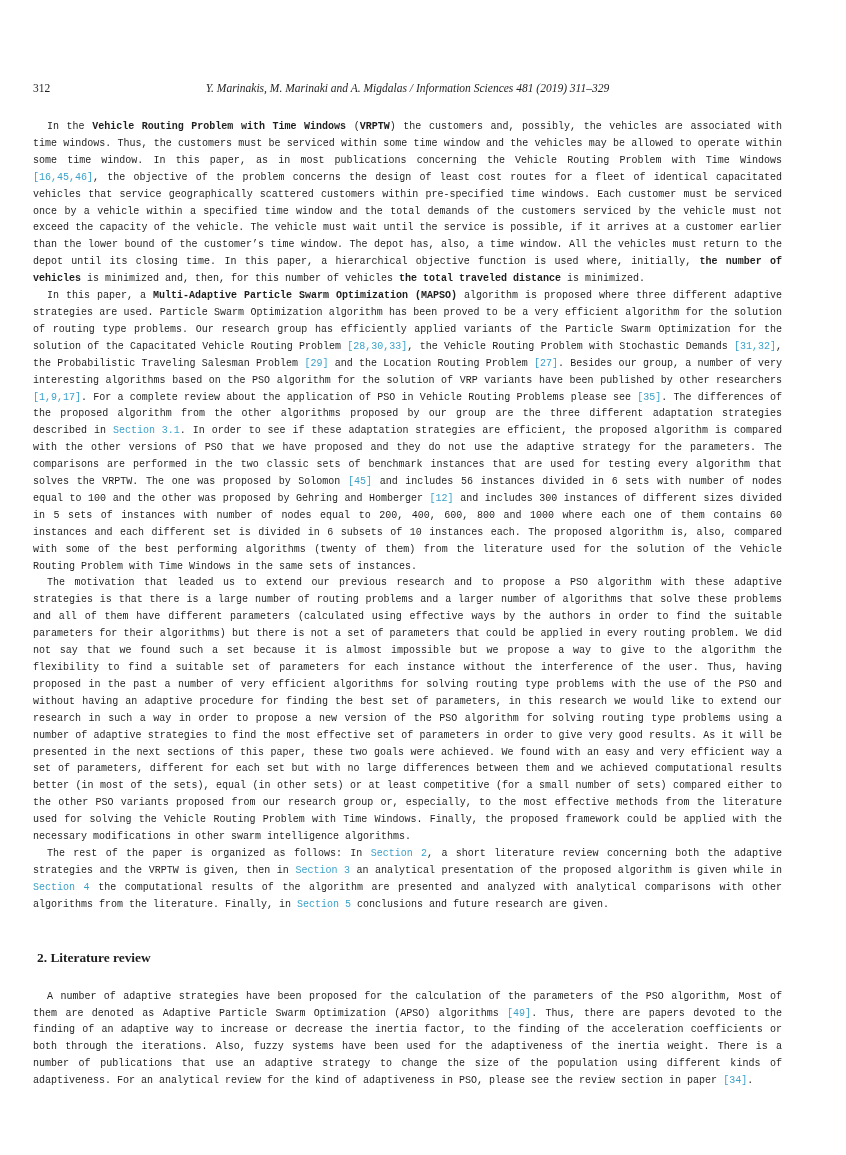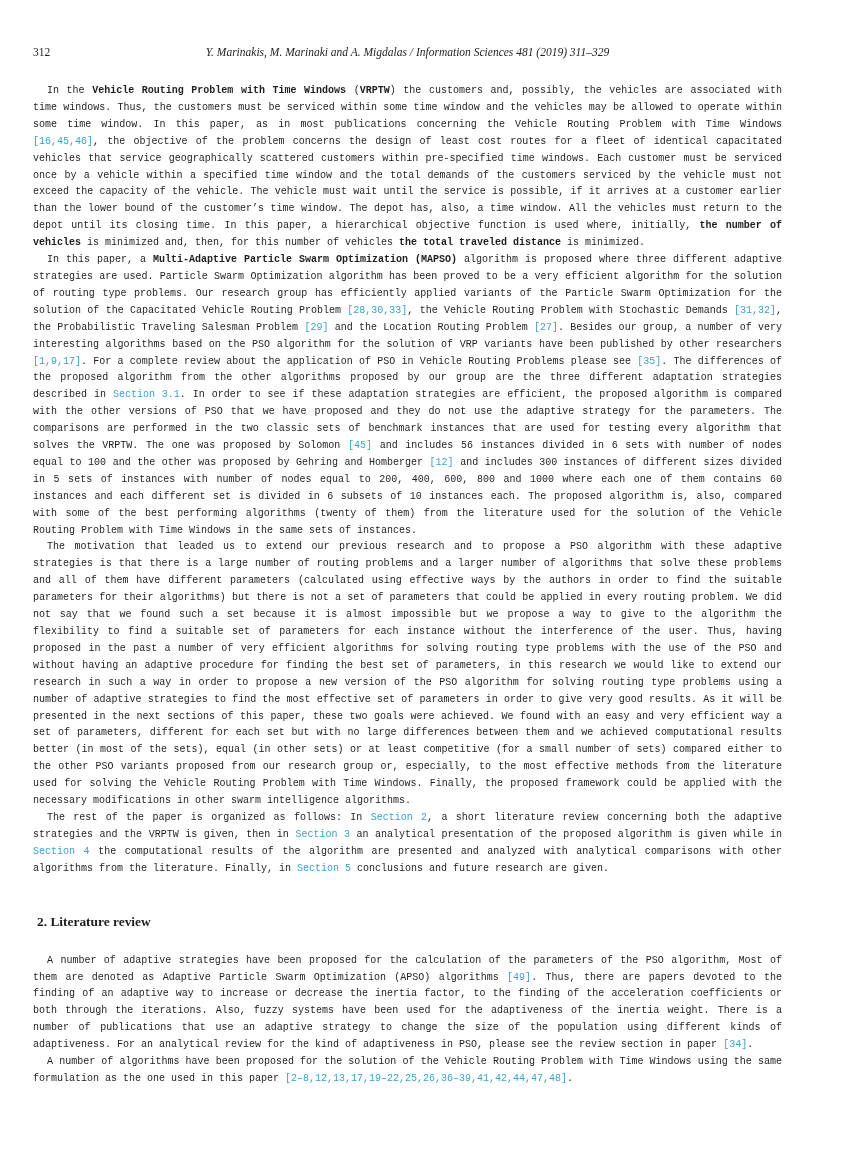--- a/index.html
+++ b/index.html
@@ -30,20 +30,21 @@
   .page-number {
     position: absolute;
     left: 0;
     top: 0;
     font-style: normal;
   }
   .running-citation {
     display: block;
     text-align: center;
     font-style: italic;
+    margin-top: 36px;
   }
   .article-body p.body-para {
     margin: 0;
     font-size: 10px;
     line-height: 16.9px;
     text-align: justify;
     text-indent: 14px;
     font-family: Liberation Mono, monospace;
   }
   .section-heading {
@@ -68,15 +69,14 @@
 
   <main class="article-body">
     <p class="body-para"><span class="seg-plain">In the </span><span class="seg-bold">Vehicle Routing Problem with Time Windows</span><span class="seg-plain"> (</span><span class="seg-bold">VRPTW</span><span class="seg-plain">) the customers and, possibly, the vehicles are associated with time windows. Thus, the customers must be serviced within some time window and the vehicles may be allowed to operate within some time window. In this paper, as in most publications concerning the Vehicle Routing Problem with Time Windows </span><span class="seg-link">[16,45,46]</span><span class="seg-plain">, the objective of the problem concerns the design of least cost routes for a fleet of identical capacitated vehicles that service geographically scattered customers within pre-specified time windows. Each customer must be serviced once by a vehicle within a specified time window and the total demands of the customers serviced by the vehicle must not exceed the capacity of the vehicle. The vehicle must wait until the service is possible, if it arrives at a customer earlier than the lower bound of the customer’s time window. The depot has, also, a time window. All the vehicles must return to the depot until its closing time. In this paper, a hierarchical objective function is used where, initially, </span><span class="seg-bold">the number of vehicles</span><span class="seg-plain"> is minimized and, then, for this number of vehicles </span><span class="seg-bold">the total traveled distance</span><span class="seg-plain"> is minimized.</span></p>
     <p class="body-para"><span class="seg-plain">In this paper, a </span><span class="seg-bold">Multi-Adaptive Particle Swarm Optimization (MAPSO)</span><span class="seg-plain"> algorithm is proposed where three different adaptive strategies are used. Particle Swarm Optimization algorithm has been proved to be a very efficient algorithm for the solution of routing type problems. Our research group has efficiently applied variants of the Particle Swarm Optimization for the solution of the Capacitated Vehicle Routing Problem </span><span class="seg-link">[28,30,33]</span><span class="seg-plain">, the Vehicle Routing Problem with Stochastic Demands </span><span class="seg-link">[31,32]</span><span class="seg-plain">, the Probabilistic Traveling Salesman Problem </span><span class="seg-link">[29]</span><span class="seg-plain"> and the Location Routing Problem </span><span class="seg-link">[27]</span><span class="seg-plain">. Besides our group, a number of very interesting algorithms based on the PSO algorithm for the solution of VRP variants have been published by other researchers </span><span class="seg-link">[1,9,17]</span><span class="seg-plain">. For a complete review about the application of PSO in Vehicle Routing Problems please see </span><span class="seg-link">[35]</span><span class="seg-plain">. The differences of the proposed algorithm from the other algorithms proposed by our group are the three different adaptation strategies described in </span><span class="seg-link">Section 3.1</span><span class="seg-plain">. In order to see if these adaptation strategies are efficient, the proposed algorithm is compared with the other versions of PSO that we have proposed and they do not use the adaptive strategy for the parameters. The comparisons are performed in the two classic sets of benchmark instances that are used for testing every algorithm that solves the VRPTW. The one was proposed by Solomon </span><span class="seg-link">[45]</span><span class="seg-plain"> and includes 56 instances divided in 6 sets with number of nodes equal to 100 and the other was proposed by Gehring and Homberger </span><span class="seg-link">[12]</span><span class="seg-plain"> and includes 300 instances of different sizes divided in 5 sets of instances with number of nodes equal to 200, 400, 600, 800 and 1000 where each one of them contains 60 instances and each different set is divided in 6 subsets of 10 instances each. The proposed algorithm is, also, compared with some of the best performing algorithms (twenty of them) from the literature used for the solution of the Vehicle Routing Problem with Time Windows in the same sets of instances.</span></p>
     <p class="body-para"><span class="seg-plain">The motivation that leaded us to extend our previous research and to propose a PSO algorithm with these adaptive strategies is that there is a large number of routing problems and a larger number of algorithms that solve these problems and all of them have different parameters (calculated using effective ways by the authors in order to find the suitable parameters for their algorithms) but there is not a set of parameters that could be applied in every routing problem. We did not say that we found such a set because it is almost impossible but we propose a way to give to the algorithm the flexibility to find a suitable set of parameters for each instance without the interference of the user. Thus, having proposed in the past a number of very efficient algorithms for solving routing type problems with the use of the PSO and without having an adaptive procedure for finding the best set of parameters, in this research we would like to extend our research in such a way in order to propose a new version of the PSO algorithm for solving routing type problems using a number of adaptive strategies to find the most effective set of parameters in order to give very good results. As it will be presented in the next sections of this paper, these two goals were achieved. We found with an easy and very efficient way a set of parameters, different for each set but with no large differences between them and we achieved computational results better (in most of the sets), equal (in other sets) or at least competitive (for a small number of sets) compared either to the other PSO variants proposed from our research group or, especially, to the most effective methods from the literature used for solving the Vehicle Routing Problem with Time Windows. Finally, the proposed framework could be applied with the necessary modifications in other swarm intelligence algorithms.</span></p>
     <p class="body-para"><span class="seg-plain">The rest of the paper is organized as follows: In </span><span class="seg-link">Section 2</span><span class="seg-plain">, a short literature review concerning both the adaptive strategies and the VRPTW is given, then in </span><span class="seg-link">Section 3</span><span class="seg-plain"> an analytical presentation of the proposed algorithm is given while in </span><span class="seg-link">Section 4</span><span class="seg-plain"> the computational results of the algorithm are presented and analyzed with analytical comparisons with other algorithms from the literature. Finally, in </span><span class="seg-link">Section 5</span><span class="seg-plain"> conclusions and future research are given.</span></p>
 
     <h2 class="section-heading">2. Literature review</h2>
 
     <p class="body-para"><span class="seg-plain">A number of adaptive strategies have been proposed for the calculation of the parameters of the PSO algorithm, Most of them are denoted as Adaptive Particle Swarm Optimization (APSO) algorithms </span><span class="seg-link">[49]</span><span class="seg-plain">. Thus, there are papers devoted to the finding of an adaptive way to increase or decrease the inertia factor, to the finding of the acceleration coefficients or both through the iterations. Also, fuzzy systems have been used for the adaptiveness of the inertia weight. There is a number of publications that use an adaptive strategy to change the size of the population using different kinds of adaptiveness. For an analytical review for the kind of adaptiveness in PSO, please see the review section in paper </span><span class="seg-link">[34]</span><span class="seg-plain">.</span></p>
-    <p class="body-para"><span class="seg-plain">A number of algorithms have been proposed for the solution of the Vehicle Routing Problem with Time Windows using the same formulation as the one used in this paper </span><span class="seg-link">[2–8,12,13,17,19–22,25,26,36–39,41,42,44,47,48]</span><span class="seg-plain">.</span></p>
   </main>
 </div>
 
 </body></html>

